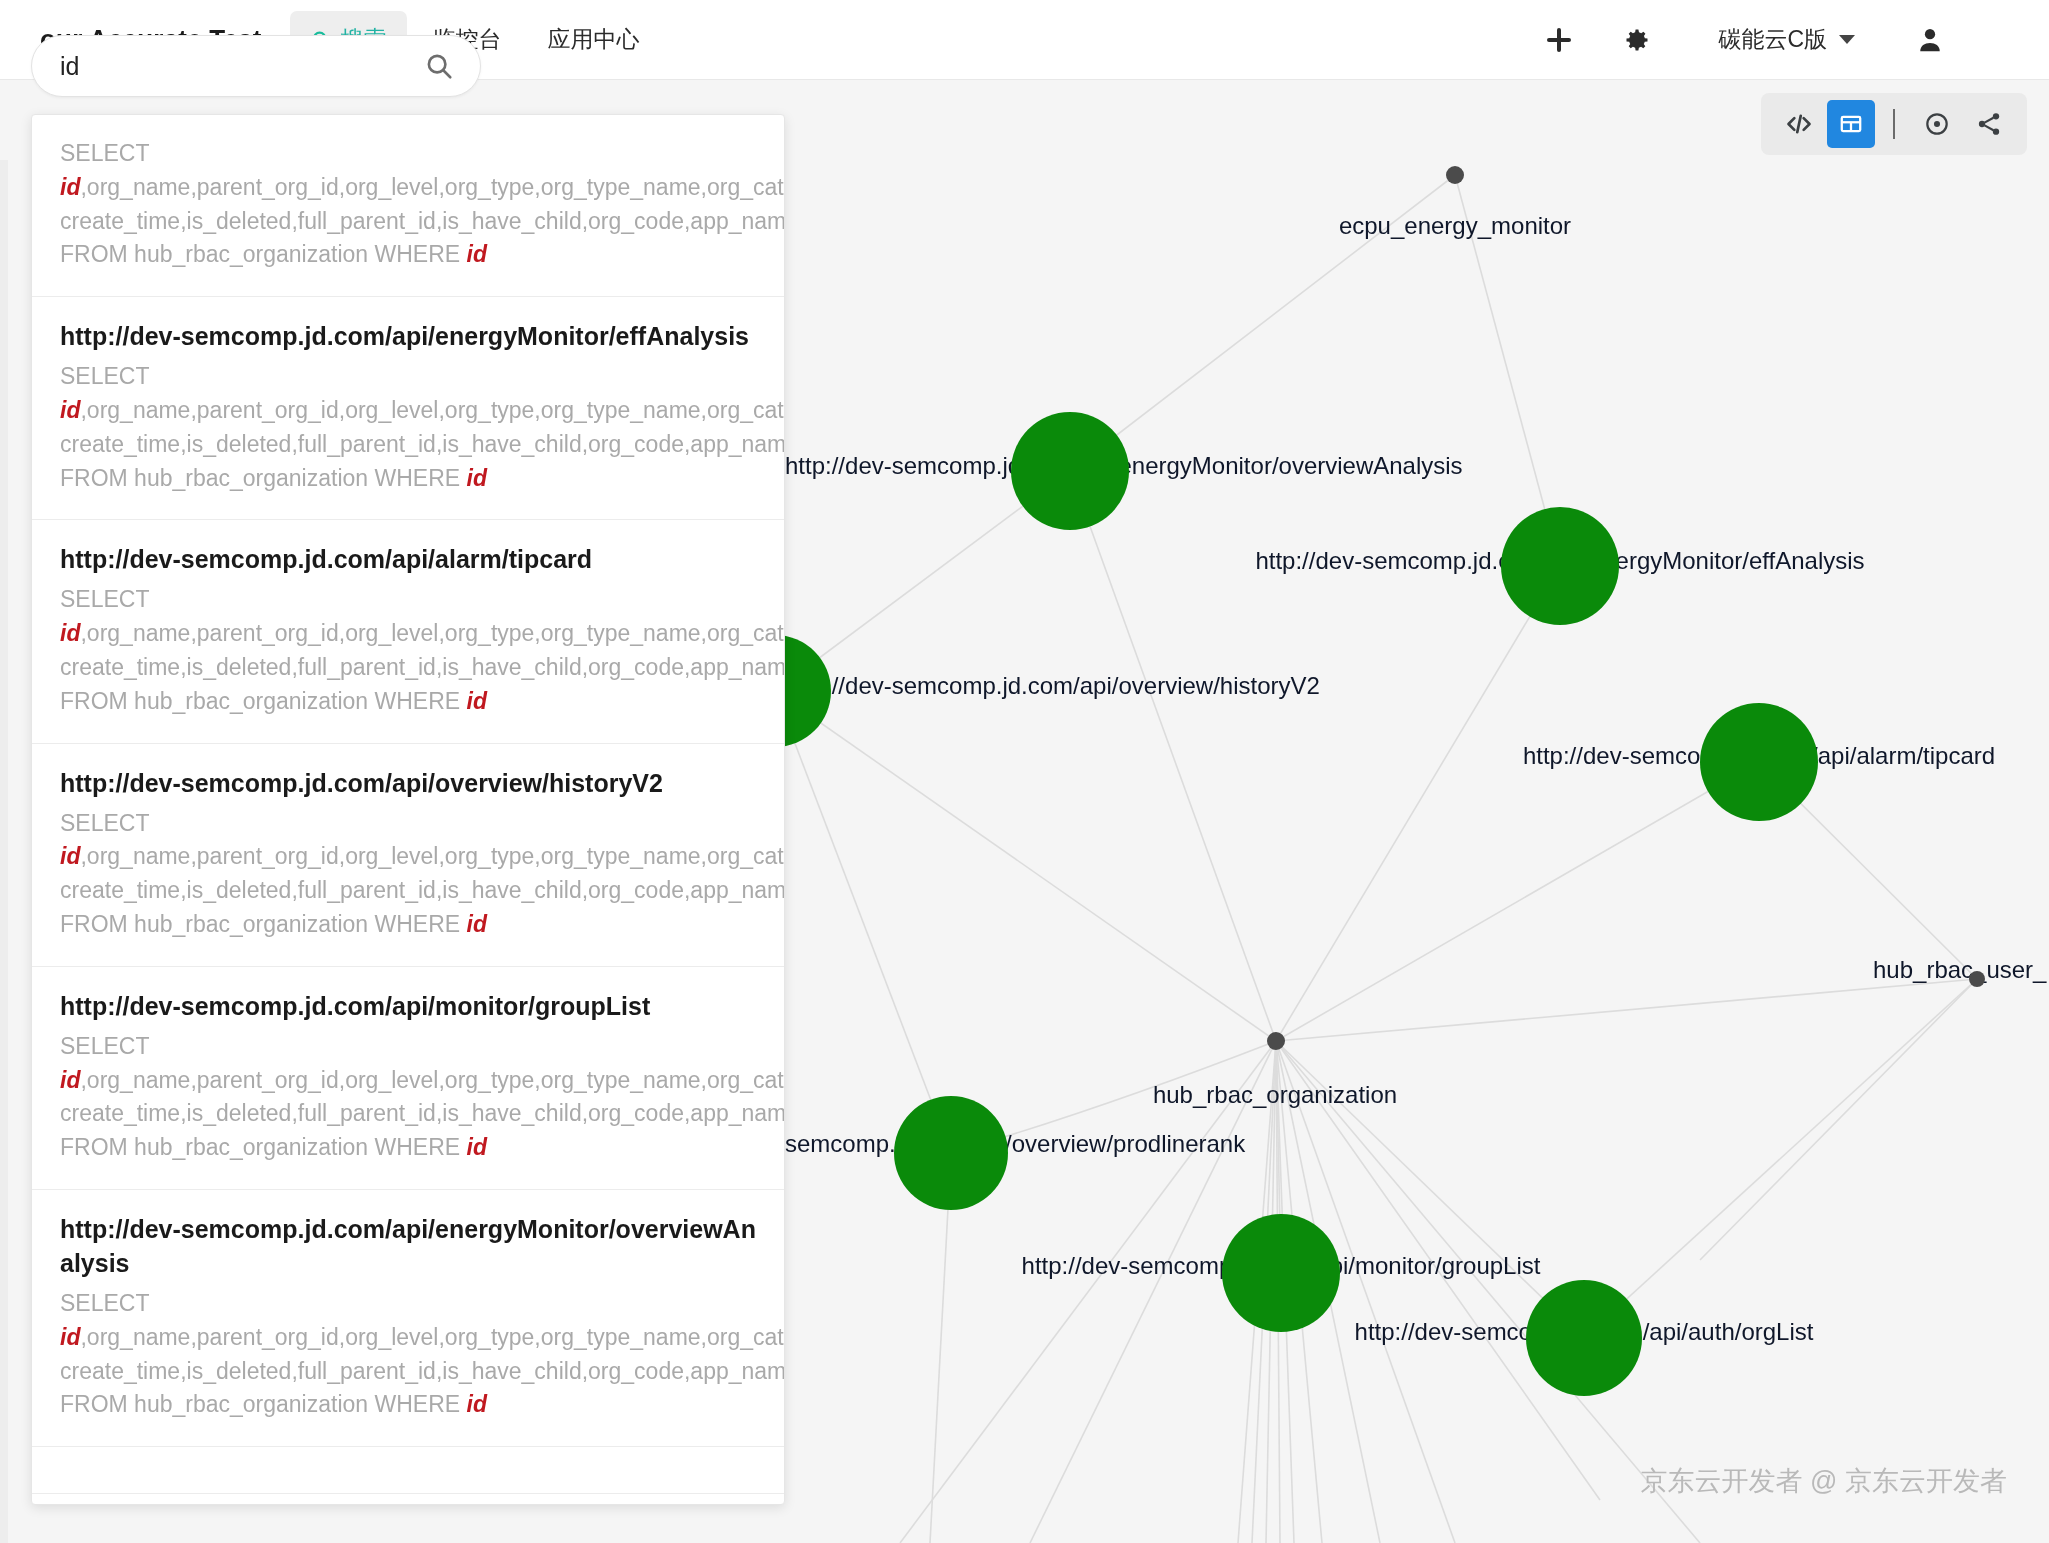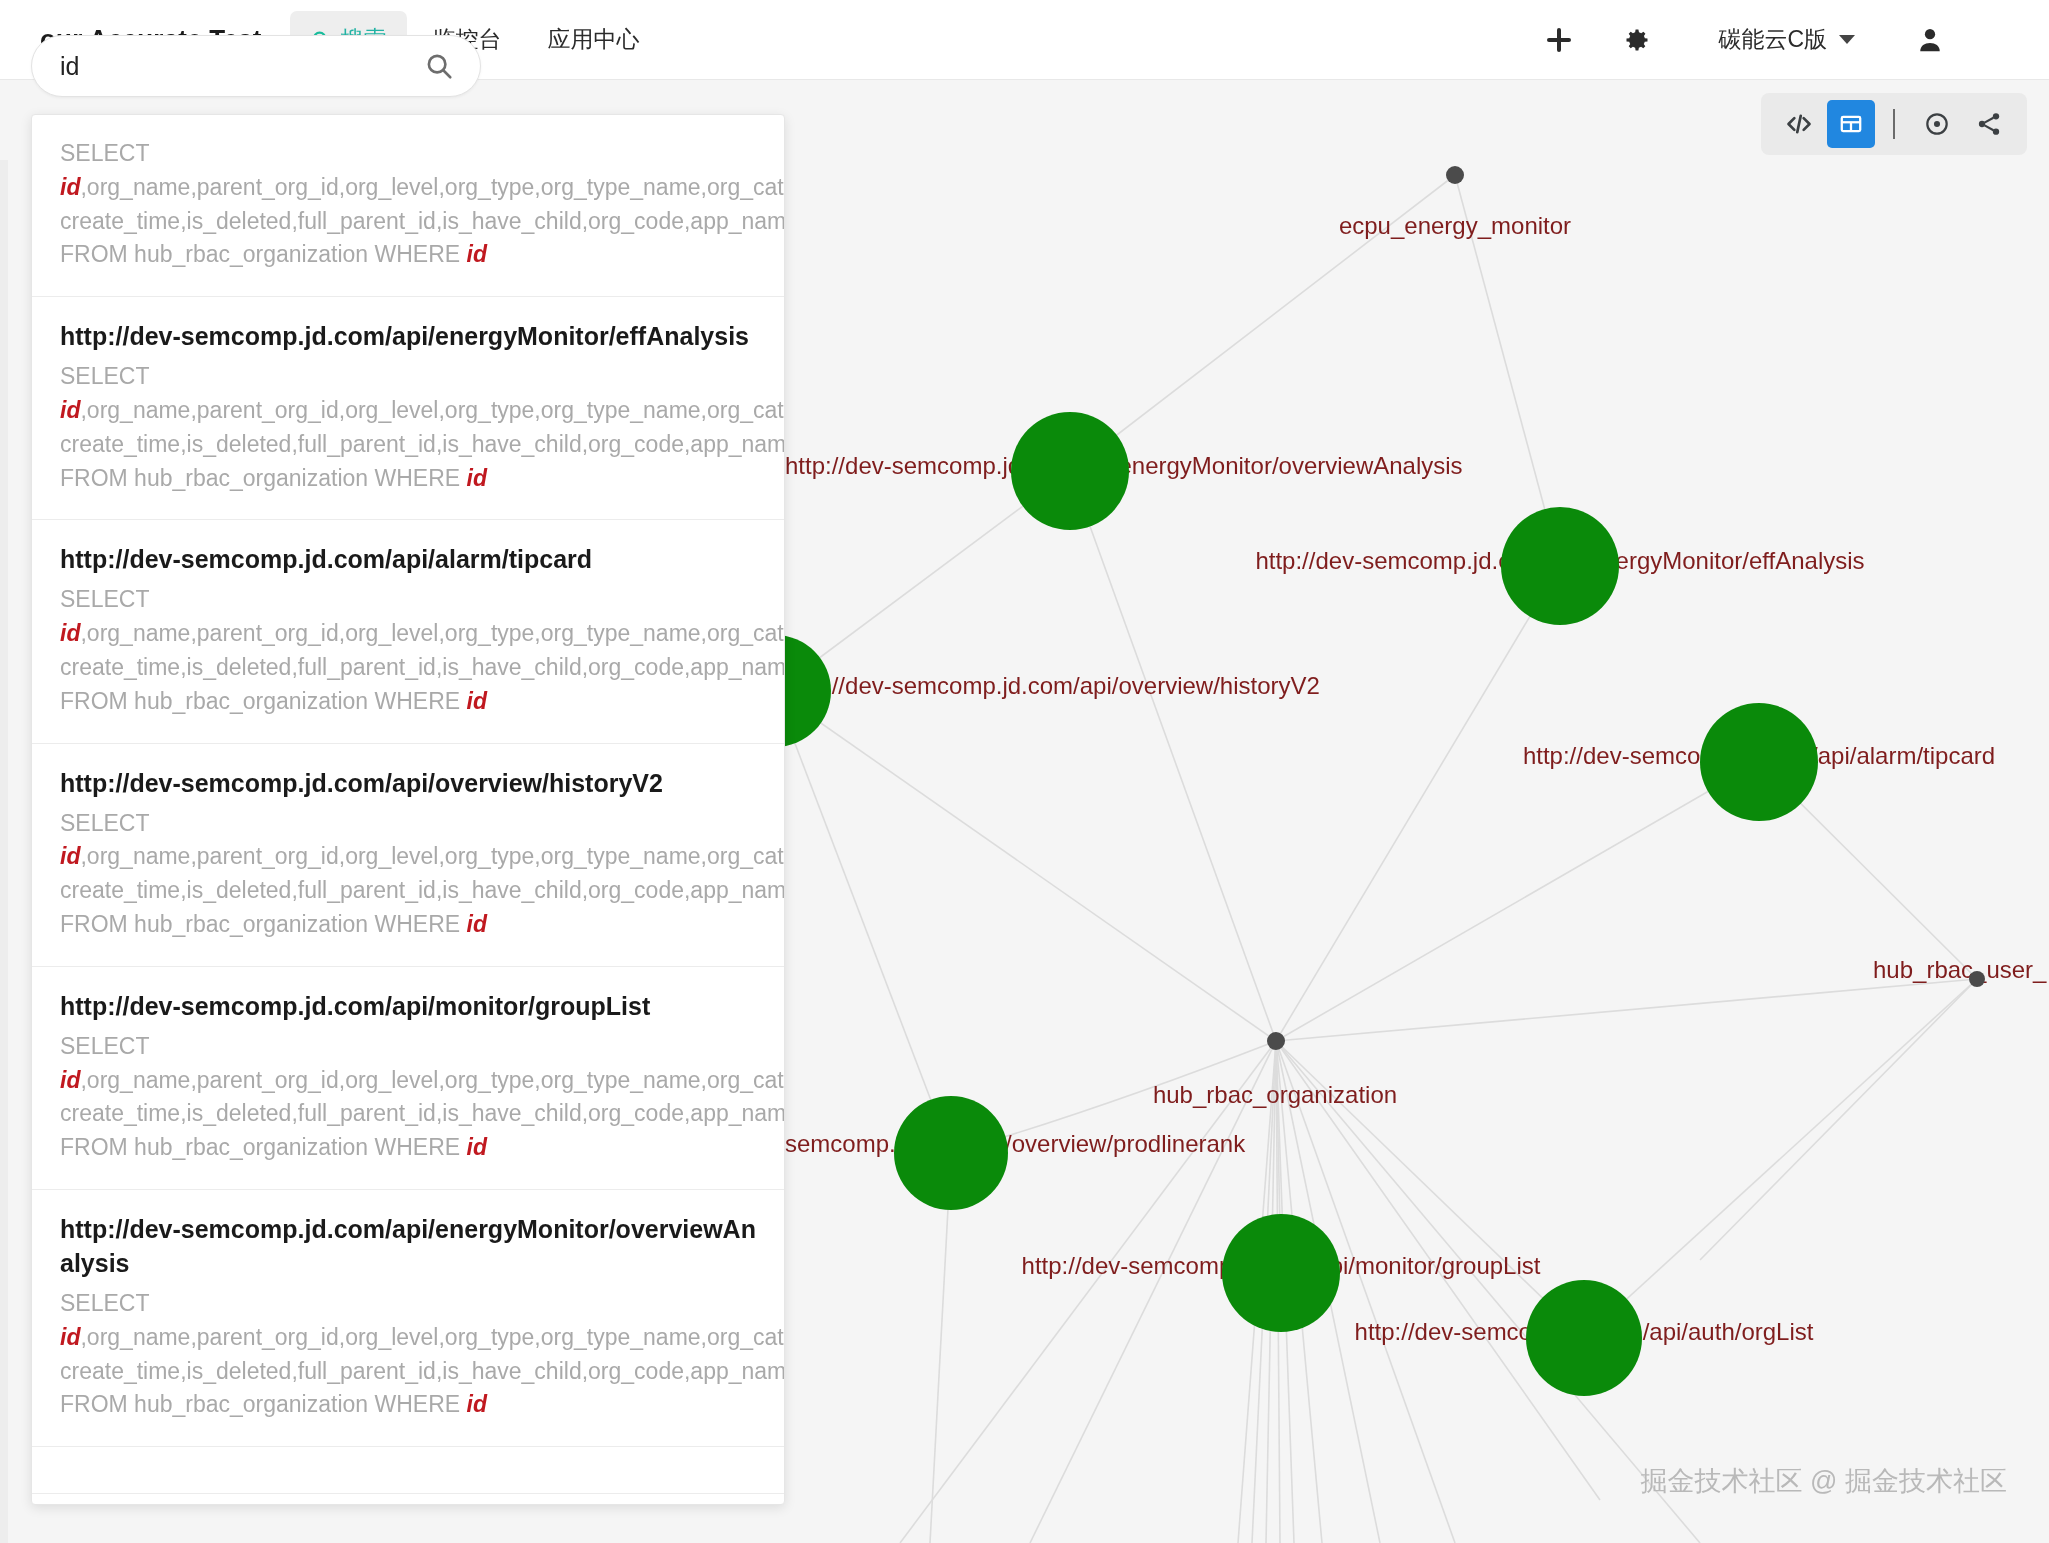--- a/index.html
+++ b/index.html
@@ -106,21 +106,21 @@
   }
   .dd-sql {
     font-size: 23px; color: #a9a9a9; line-height: 1.47;
     white-space: nowrap;
   }
   .dd-sql .kw { color: #a9a9a9; }
   .dd-hit { color: #c0181f; font-style: italic; font-weight: bold; }
 
   
   .nlabel {
-    position: absolute; font-size: 24px; color: #7f1d1d;
+    position: absolute; font-size: 24px; color: #0f172a;
     white-space: nowrap; transform: translate(-50%, -100%);
     pointer-events: none;
   }
   .nlabel.left0 { transform: translate(0, -100%); }
   .gnode-dot {
     position: absolute; width: 17px; height: 17px; border-radius: 50%;
     background: #4b4b4b; transform: translate(-50%, -50%); cursor: pointer;
   }
   .gnode-big {
     position: absolute; border-radius: 50%;
@@ -276,21 +276,21 @@
         <svg viewBox="0 0 24 24" width="28" height="28" fill="#3c4043">
           <circle cx="18" cy="5.4" r="2.7"></circle>
             <circle cx="6" cy="12" r="2.7"></circle>
             <circle cx="18" cy="18.6" r="2.7"></circle>
           <line x1="8.2" y1="10.8" x2="15.8" y2="6.6" stroke="#3c4043" stroke-width="1.9"></line>
           <line x1="8.2" y1="13.2" x2="15.8" y2="17.4" stroke="#3c4043" stroke-width="1.9"></line>
         </svg>
       </div>
     </div>
 
-    <div class="watermark">掘金技术社区 @ 掘金技术社区</div>
+    <div class="watermark">京东云开发者 @ 京东云开发者</div>
   </div>
 
   <div class="searchwrap">
     <div class="searchbox">
       <input type="text" value="id" placeholder="id" style="">
       <span class="sicon">
         <svg viewBox="0 0 24 24" width="30" height="30" fill="none" stroke="#6d6d6d" stroke-width="2.1">
           <circle cx="10.5" cy="10.5" r="6.6"></circle>
             <line x1="15.4" y1="15.4" x2="21" y2="21" stroke-linecap="round"></line>
         </svg>

